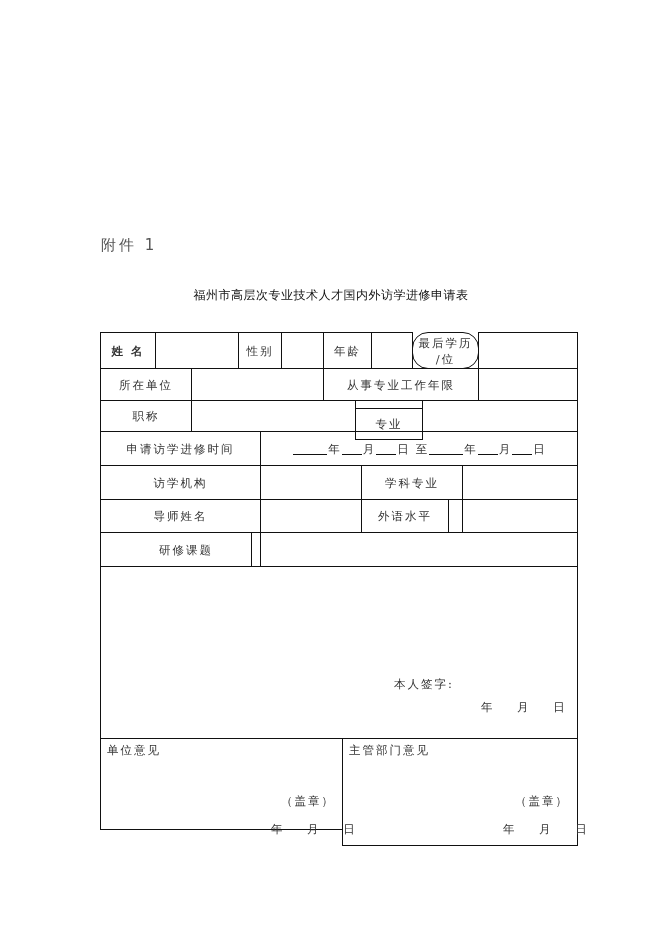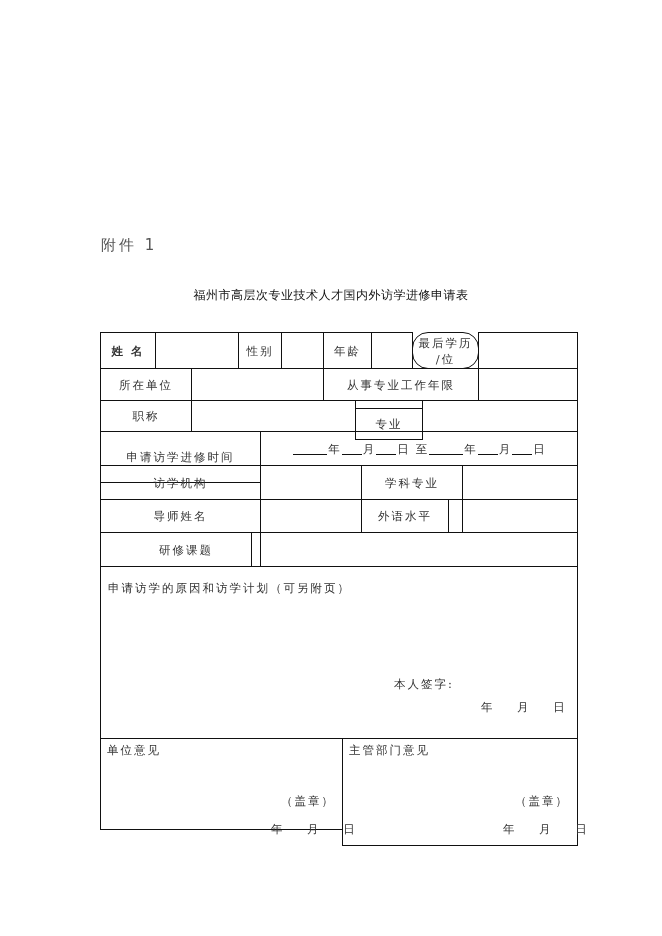--- a/index.html
+++ b/index.html
@@ -39,21 +39,21 @@
   <div class="cell c" style="left:100px;top:368px;width:92px;height:33px;">所在单位</div>
   <div class="cell inp" style="left:191px;top:368px;width:133px;height:33px;"></div>
   <div class="cell c" style="left:323px;top:368px;width:156px;height:33px;">从事专业工作年限</div>
   <div class="cell inp" style="left:478px;top:368px;width:100px;height:33px;"></div>
 
   <div class="cell c" style="left:100px;top:400px;width:92px;height:32px;">职称</div>
   <div class="cell inp" style="left:191px;top:400px;width:165px;height:32px;"></div>
   <div class="cell c" style="left:355px;top:388px;width:68px;height:32px;margin-top:20px;">专业</div>
   <div class="cell inp" style="left:422px;top:400px;width:156px;height:32px;"></div>
 
-  <div class="cell c" style="left:100px;top:431px;width:161px;height:52px;">申请访学进修时间</div>
+  <div class="cell c" style="left:100px;top:431px;width:161px;height:35px;">申请访学进修时间</div>
   <div class="cell c" style="left:260px;top:431px;width:318px;height:35px;letter-spacing:1px;">
     <span class="uline" style="width:34px"></span>
       <span>年</span>
     <span class="uline" style="width:20px"></span>
       <span>月</span>
     <span class="uline" style="width:20px"></span>
       <span>日</span>
     <span style="margin-left:6px">至</span>
     <span class="uline" style="width:34px"></span>
       <span>年</span>
@@ -70,21 +70,20 @@
 
   <div class="cell c" style="left:100px;top:499px;width:161px;height:34px;">导师姓名</div>
   <div class="cell inp" style="left:260px;top:499px;width:102px;height:34px;"></div>
   <div class="cell c" style="left:361px;top:499px;width:88px;height:34px;">外语水平</div>
   <div class="cell inp" style="left:462px;top:499px;width:116px;height:34px;"></div>
 
   <div class="cell c" style="left:100px;top:532px;width:152px;height:35px;padding-left:20px;">研修课题</div>
   <div class="cell inp" style="left:260px;top:532px;width:318px;height:35px;"></div>
 
   <div class="cell" style="left:100px;top:566px;width:478px;height:173px;">
-    <span class="abs" style="left:7px;top:14px;">申请访学的原因和访学计划（可另附页）</span>
     <span class="abs" style="left:293px;top:110px;">本人签字:</span>
     <span class="abs" style="left:380px;top:133px;white-space:pre;">年    月    日</span>
   </div>
 
   <div class="cell" style="left:100px;top:738px;width:243px;height:92px;">
     <span class="abs" style="left:6px;top:4px;">单位意见</span>
     <span class="abs" style="left:180px;top:55px;">（盖章）</span>
     <span class="abs" style="left:170px;top:83px;white-space:pre;">年    月    日</span>
   </div>
   <div class="cell" style="left:342px;top:738px;width:236px;height:108px;">

